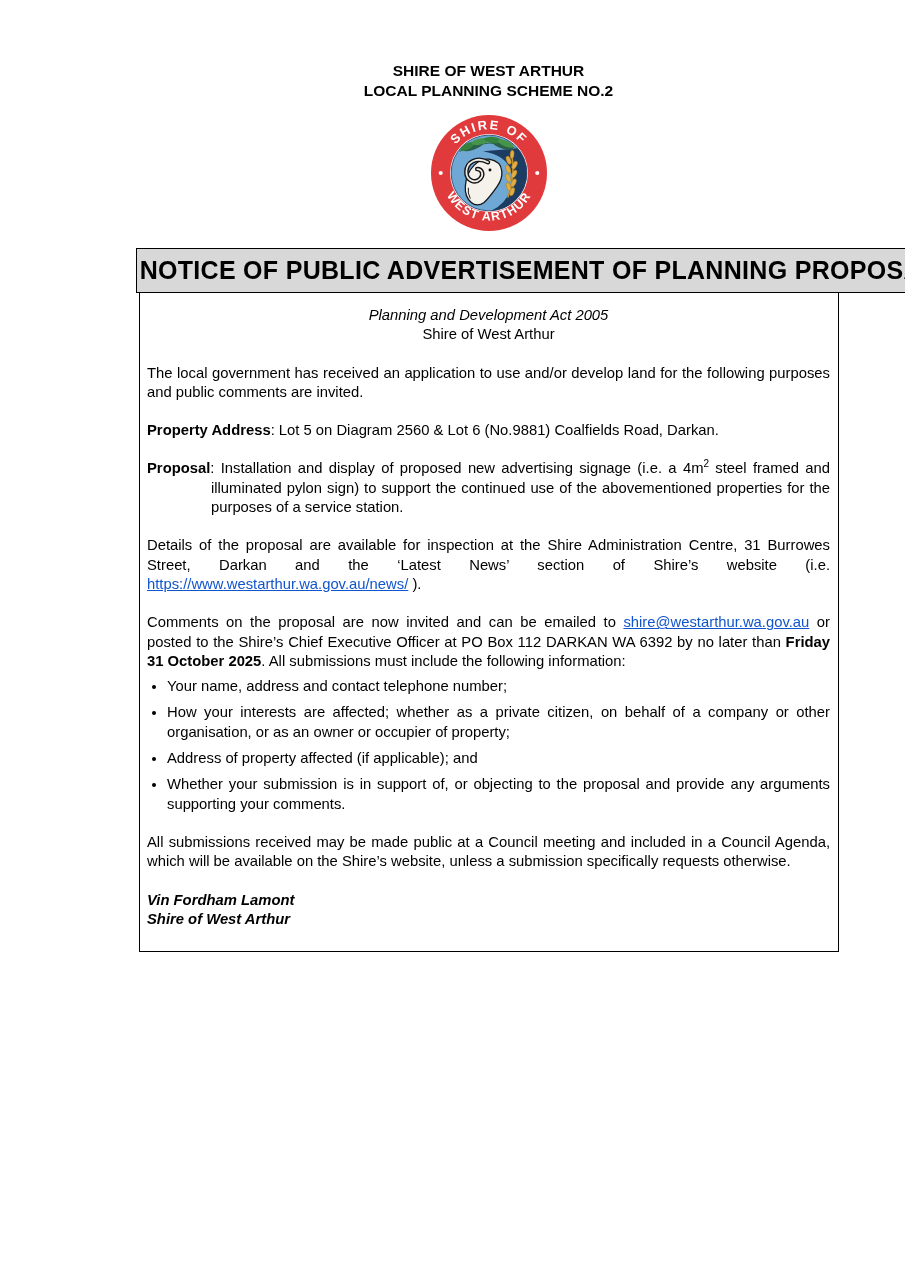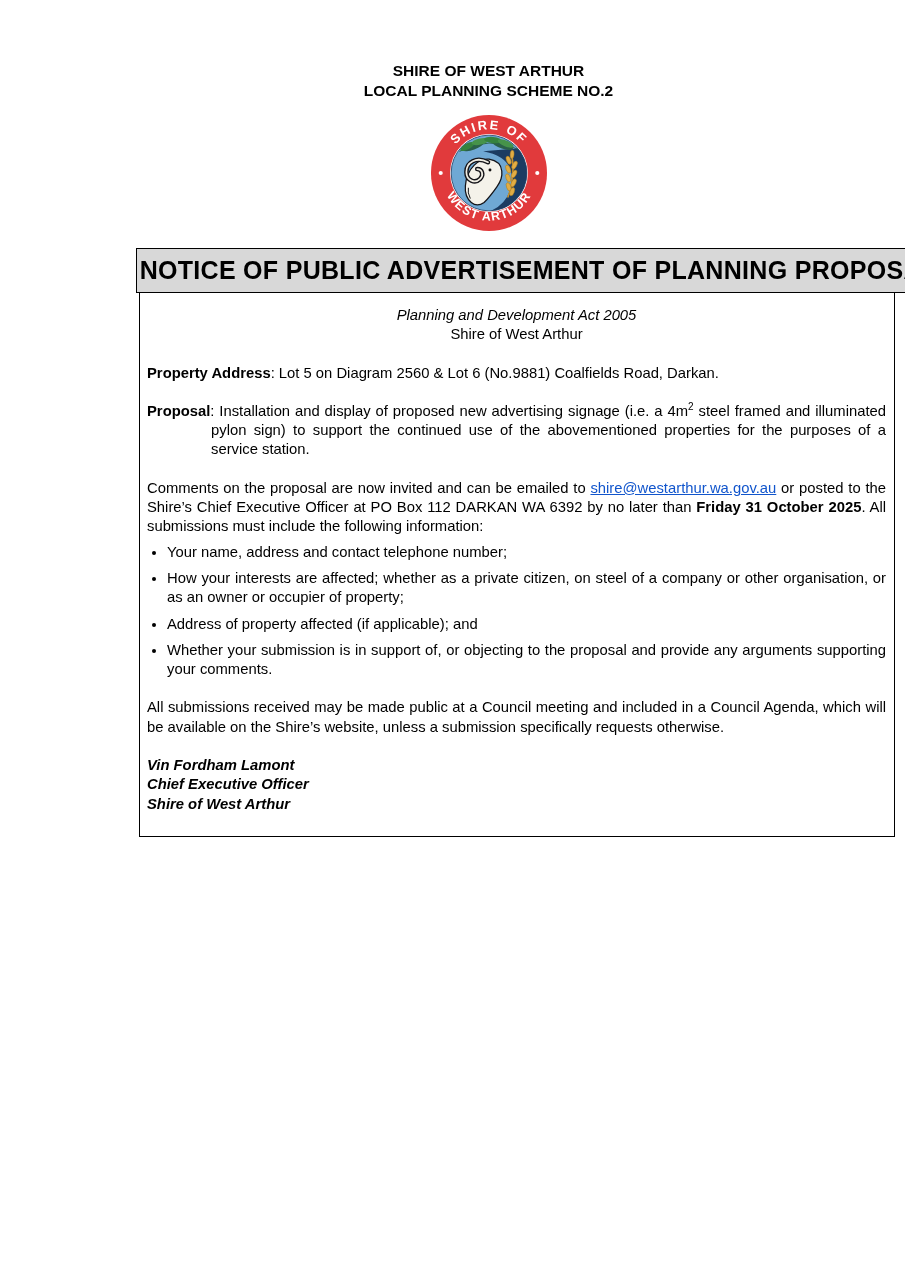--- a/index.html
+++ b/index.html
@@ -13,21 +13,21 @@
   .doc-header{padding-top:61px;text-align:center;font-weight:bold;font-size:15.5px;line-height:20px;}
   .logo-wrap{text-align:center;margin-top:13px;height:118px;}
   svg.logo{width:118px;height:118px;display:inline-block;}
   .title-bar{
     box-sizing:border-box;margin:16px 0 0 100px;width:805px;height:45px;
     border:1px solid #000;background:#d8d8d8;
     display:flex;align-items:center;justify-content:center;
     font-weight:bold;font-size:25px;letter-spacing:0.3px;white-space:nowrap;
   }
   .content-box{
-    box-sizing:border-box;margin-left:103px;width:756px;
+    box-sizing:border-box;margin-left:103px;width:700px;
     border:1px solid #000;border-top:none;
     padding:13px 8px 22px 7px;
   }
   .center{text-align:center;}
   .italic{font-style:italic;}
   p{margin:19px 0 0 0;}
   p.j{text-align:justify;}
   p.hang{padding-left:64px;text-indent:-64px;text-align:justify;}
   sup{font-size:10px;line-height:0;vertical-align:super;}
   a.link{color:#1155CC;text-decoration:underline;}
@@ -104,44 +104,47 @@
 
   <div class="title-bar">
     <span>NOTICE OF PUBLIC ADVERTISEMENT OF PLANNING PROPOSAL</span>
   </div>
 
   <div class="content-box">
 
     <div class="center italic">Planning and Development Act 2005</div>
     <div class="center">Shire of West Arthur</div>
 
+    <p class="j">The local government has received an application to use and/or develop land for the following purposes and public comments are invited.</p>
 
     <p class="j">
       <b>Property Address</b><span>: Lot 5 on Diagram 2560 &amp; Lot 6 (No.9881) Coalfields Road, Darkan.</span>
     </p>
 
     <p class="hang">
       <b>Proposal</b><span>: Installation and display of proposed new advertising signage (i.e. a 4m</span><sup>2</sup><span> steel framed and illuminated pylon sign) to support the continued use of the abovementioned properties for the purposes of a service station.</span>
     </p>
 
+    <p class="j">
+      <span>Details of the proposal are available for inspection at the Shire Administration Centre, 31 Burrowes Street, Darkan and the ‘Latest News’ section of Shire’s website (i.e. </span><a class="link" href="#">https://www.westarthur.wa.gov.au/news/</a><span> ).</span>
+    </p>
 
     <p class="j">
       <span>Comments on the proposal are now invited and can be emailed to </span><a class="link" href="#">shire@westarthur.wa.gov.au</a><span> or posted to the Shire’s Chief Executive Officer at PO Box 112 DARKAN WA 6392 by no later than </span><b>Friday 31 October 2025</b><span>. All submissions must include the following information:</span>
     </p>
 
     <ul class="reqs">
       <li>Your name, address and contact telephone number;</li>
-      <li>How your interests are affected; whether as a private citizen, on steel of a company or other organisation, or as an owner or occupier of property;</li>
+      <li>How your interests are affected; whether as a private citizen, on behalf of a company or other organisation, or as an owner or occupier of property;</li>
       <li>Address of property affected (if applicable); and</li>
       <li>Whether your submission is in support of, or objecting to the proposal and provide any arguments supporting your comments.</li>
     </ul>
 
     <p class="j">All submissions received may be made public at a Council meeting and included in a Council Agenda, which will be available on the Shire’s website, unless a submission specifically requests otherwise.</p>
 
     <div class="sig">
       <div>Vin Fordham Lamont</div>
-      <div>Chief Executive Officer</div>
       <div>Shire of West Arthur</div>
     </div>
 
 
   </div>
 </div>
 
 </body></html>

